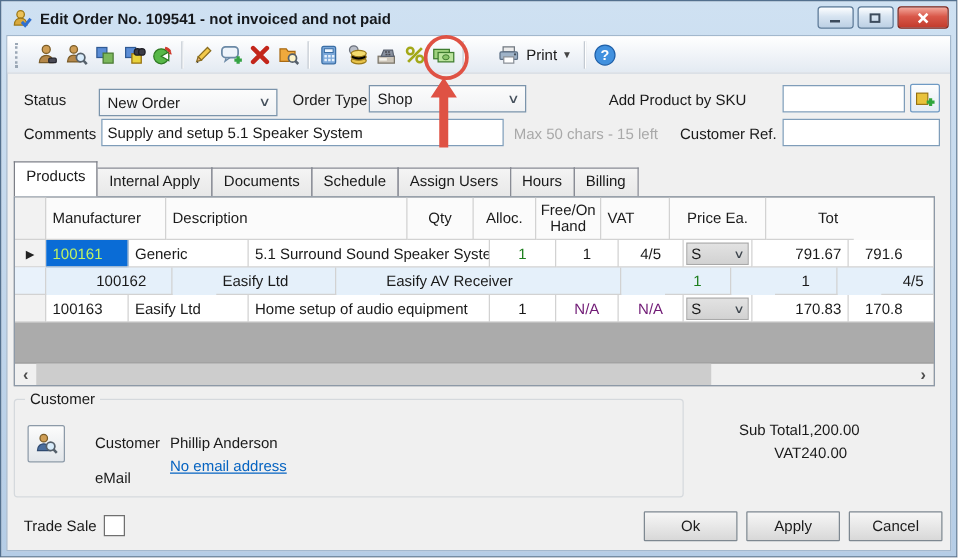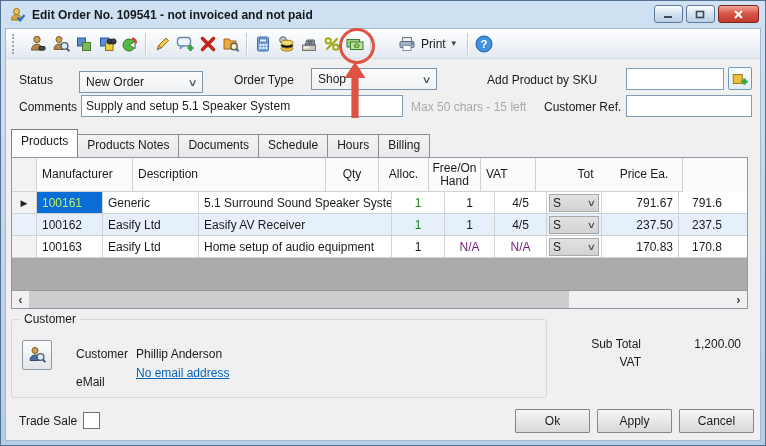--- a/index.html
+++ b/index.html
@@ -46,21 +46,21 @@
   .tab{border:1px solid #898c95;border-bottom:none;background:linear-gradient(#f4f4f4,#e8e8e8);
        padding:3px 9px 4px;margin-right:-1px;height:15px;white-space:nowrap;}
   .tab.active{background:#fff;height:19px;padding-top:4px;position:relative;z-index:2;border-color:#7c7f87;}
 
   
   .grid{position:absolute;left:10px;top:156px;width:737px;height:152px;border:1px solid #8d99a7;background:#ababab;
         box-sizing:border-box;display:flex;flex-direction:column;overflow:hidden;}
   .g-head,.g-row{display:flex;flex:0 0 auto;background:#fff;}
   .g-head{height:34px;background:#fbfbfb;}
   .g-row{height:22px;}
-  .g-row.alt{background:#e5f0fa;}
+  .g-row.alt{background:#e5f0fa;gap:35px;}
   .gc{border-right:1px solid #d2d2d2;border-bottom:1px solid #d2d2d2;box-sizing:border-box;display:flex;align-items:center;
       overflow:hidden;white-space:nowrap;flex:0 0 auto;padding:0 5px;}
   .g-head .gc{justify-content:center;text-align:center;line-height:13px;}
   .g-head .gc.al{justify-content:flex-start;text-align:left;}
   .c0{width:25px;background:#f2f2f2;justify-content:center;padding:0;}
   .c1{width:66px;} .c2{width:96px;} .c3{width:193px;} .c4{width:53px;justify-content:center;}
   .c5{width:50px;justify-content:center;} .c6{width:52px;justify-content:center;} .c7{width:55px;padding:0 2px;}
   .c8{width:77px;justify-content:flex-end;} .c9{width:70px;border-right:none;padding-left:13px;}
   .selcell{background:#0a6cd6;color:#bef264;}
   .qty-g{color:#1e7f1e;} .na{color:#701a75;}
@@ -75,21 +75,21 @@
 
   
   .custbox{position:absolute;left:10px;top:318px;width:536px;height:79px;border:1px solid #d5d9dd;border-radius:3px;box-sizing:border-box;}
   .custbox .legend{position:absolute;left:8px;top:-8px;background:#f0f0f0;padding:0 4px;}
   .custbtn{position:absolute;left:10px;top:20px;width:28px;height:28px;border:1px solid #8c9aa8;border-radius:2px;
            background:linear-gradient(#fcfcfc,#e2e6ea);display:flex;align-items:center;justify-content:center;}
   .link{color:#0563c1;text-decoration:underline;cursor:pointer;}
   .totals{position:absolute;left:548px;top:334px;width:192px;}
   .trow{display:flex;height:18px;align-items:center;}
   .trow .tl{flex:0 0 92px;text-align:right;}
-  .trow .tv{flex:1;text-align:right;}
+  .trow .tv{flex:1;}
 
   
   .chk{position:absolute;left:82px;top:411px;width:15px;height:15px;border:1px solid #707070;background:#fff;}
   .btn{position:absolute;top:408px;width:75px;height:24px;border:1px solid #7e8891;border-radius:1px;
        background:linear-gradient(#f6f6f6,#e9e9e9 45%,#d8d8d8);display:flex;align-items:center;justify-content:center;
        font-family:"Liberation Sans",sans-serif;font-size:12px;color:#1a1a1a;box-sizing:border-box;}
   svg{display:block;}
 </style>
 </head>
 <body>
@@ -279,64 +279,65 @@
 
     <span class="tool">
       <svg width="20" height="20" viewBox="0 0 20 20">
           <circle cx="10" cy="10" r="8" fill="#4191df" stroke="#1e5fa8"></circle>
           <text x="10" y="14.2" text-anchor="middle" font-family="Liberation Sans,sans-serif" font-size="11.5" font-weight="bold" fill="#fff">?</text>
         </svg>
     </span>
   </div>
 
   <span class="lbl" style="left:18px;top:72px">Status</span>
-  <div class="combo" style="left:78px;top:70px;width:124px">
+  <div class="combo" style="left:78px;top:70px;width:143px">
     <span>New Order</span>
       <span class="chev">∨</span>
   </div>
   <span class="lbl" style="left:233px;top:72px">Order Type</span>
-  <div class="combo" style="left:310px;top:67px;width:126px">
+  <div class="combo" style="left:294px;top:67px;width:126px">
     <span>Shop</span>
       <span class="chev">∨</span>
   </div>
   <span class="lbl" style="left:486px;top:72px">Add Product by SKU</span>
   <input class="tbox" style="left: 625px; top: 67px; width: 98px;" value="">
   <span class="sqbtn" style="left:727px;top:66px">
     <svg width="18" height="18" viewBox="0 0 20 20">
         <rect x="2.5" y="5" width="10" height="10" fill="#e8c23c" stroke="#96700f"></rect>
         <path d="M15 9.5v7M11.5 13h7" stroke="#2fa63c" stroke-width="2.8"></path>
       </svg>
   </span>
 
   <span class="lbl" style="left:18px;top:99px">Comments</span>
   <input class="tbox" style="left: 80px; top: 94px; width: 322px;" value="Supply and setup 5.1 Speaker System">
   <span class="hint" style="left:410px;top:99px">Max 50 chars - 15 left</span>
   <span class="lbl" style="left:543px;top:99px">Customer Ref.</span>
   <input class="tbox" style="left: 625px; top: 94px; width: 126px;" value="">
 
   <div class="tabs">
     <span class="tab active">Products</span>
-    <span class="tab">Products Notes</span>
+    <span class="tab">Internal Apply</span>
     <span class="tab">Documents</span>
     <span class="tab">Schedule</span>
+    <span class="tab">Assign Users</span>
     <span class="tab">Hours</span>
     <span class="tab">Billing</span>
   </div>
 
   <div class="grid">
     <div class="g-head">
       <div class="gc c0"></div>
       <div class="gc c2 al">Manufacturer</div>
       <div class="gc c3 al">Description</div>
       <div class="gc c4">Qty</div>
       <div class="gc c5">Alloc.</div>
       <div class="gc c6" style="white-space:normal">Free/On Hand</div>
       <div class="gc c7 al" style="padding:0 5px">VAT</div>
+      <div class="gc c8" style="justify-content:center">Price Ea.</div>
       <div class="gc c9" style="padding-left:34px">Tot</div>
-      <div class="gc c8" style="justify-content:center">Price Ea.</div>
     </div>
 
     <div class="g-row">
       <div class="gc c0">
           <span class="rowarrow">▶</span>
         </div>
       <div class="gc c1 selcell">100161</div>
       <div class="gc c2">Generic</div>
       <div class="gc c3">5.1 Surround Sound Speaker System</div>
       <div class="gc c4 qty-g">1</div>
@@ -414,20 +415,21 @@
     <span class="lbl link" style="left:124px;top:46px">No email address</span>
   </div>
 
   <div class="totals">
     <div class="trow">
       <span class="tl">Sub Total</span>
       <span class="tv">1,200.00</span>
     </div>
     <div class="trow">
       <span class="tl">VAT</span>
+      <span class="tv">240.00</span>
     </div>
   </div>
 
   <span class="lbl" style="left:18px;top:413px">Trade Sale</span>
   <span class="chk"></span>
   <span class="btn" style="left:514px">Ok</span>
   <span class="btn" style="left:596px">Apply</span>
   <span class="btn" style="left:678px">Cancel</span>
 </div>
 

